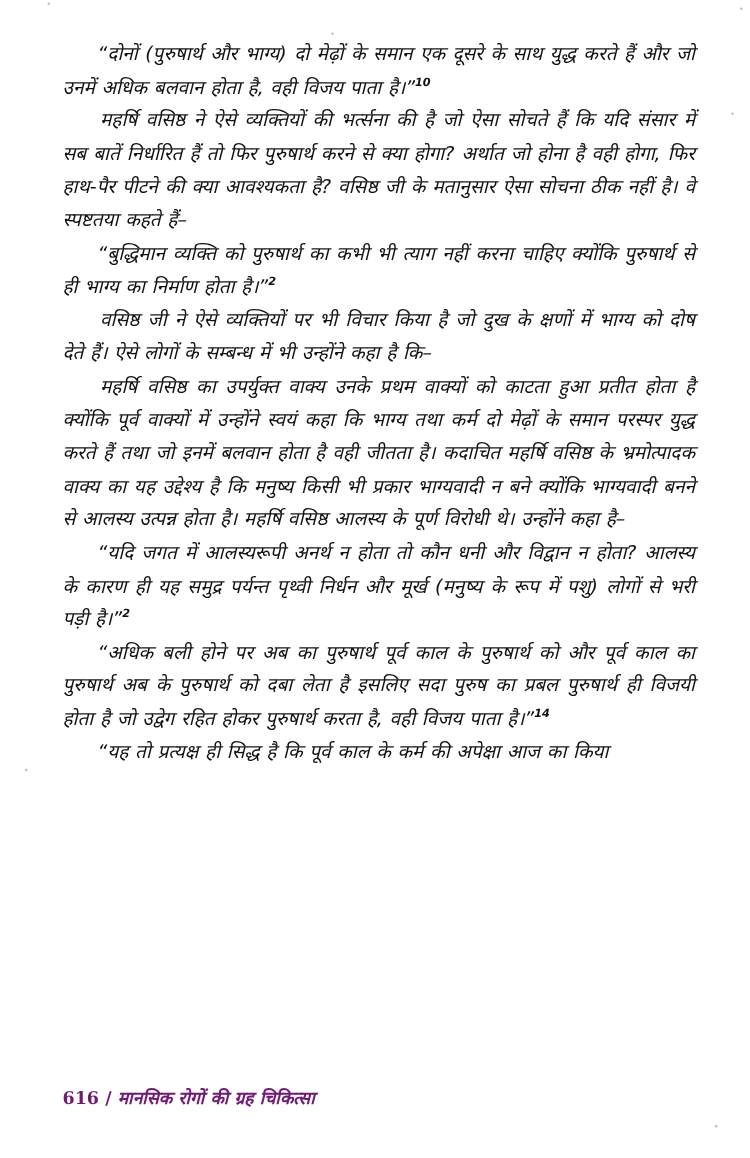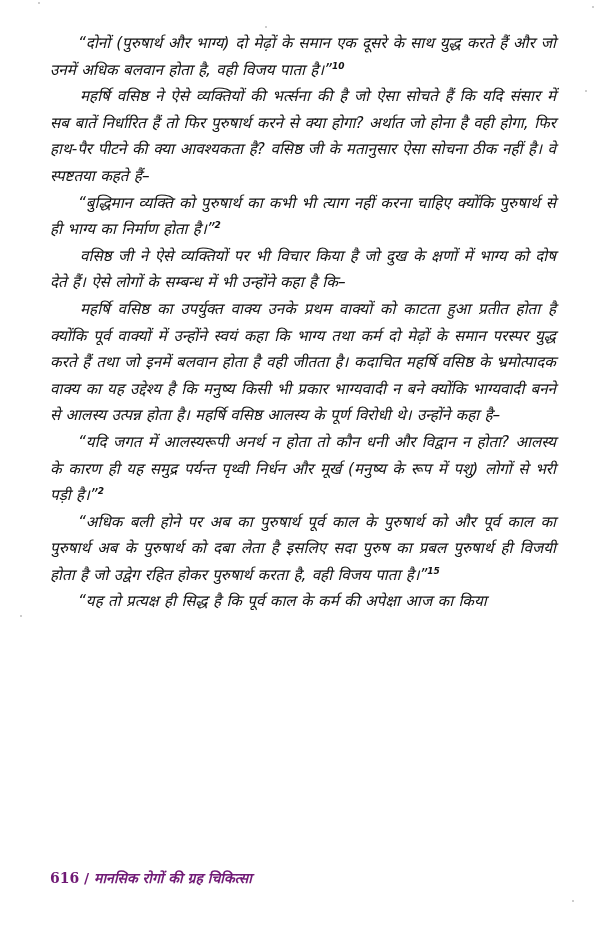--- a/index.html
+++ b/index.html
@@ -76,21 +76,21 @@
 
   <p class="para indent"><span>वसिष्ठ जी ने ऐसे व्यक्तियों पर भी विचार किया है जो दुख के क्षणों में भाग्य को दोष देते हैं। ऐसे लोगों के सम्बन्ध में भी उन्होंने कहा है कि–</span></p>
 
 
   <p class="para indent"><span>महर्षि वसिष्ठ का उपर्युक्त वाक्य उनके प्रथम वाक्यों को काटता हुआ प्रतीत होता है क्योंकि पूर्व वाक्यों में उन्होंने स्वयं कहा कि भाग्य तथा कर्म दो मेढ़ों के समान परस्पर युद्ध करते हैं तथा जो इनमें बलवान होता है वही जीतता है। कदाचित महर्षि वसिष्ठ के भ्रमोत्पादक वाक्य का यह उद्देश्य है कि मनुष्य किसी भी प्रकार भाग्यवादी न बने क्योंकि भाग्यवादी बनने से आलस्य उत्पन्न होता है। महर्षि वसिष्ठ आलस्य के पूर्ण विरोधी थे। उन्होंने कहा है–</span></p>
 
   <p class="para quote"><span>“यदि जगत में आलस्यरूपी अनर्थ न होता तो कौन धनी और विद्वान न होता? आलस्य के कारण ही यह समुद्र पर्यन्त पृथ्वी निर्धन और मूर्ख (मनुष्य के रूप में पशु) लोगों से भरी पड़ी है।”</span><sup>2</sup></p>
 
 
 
-  <p class="para quote"><span>“अधिक बली होने पर अब का पुरुषार्थ पूर्व काल के पुरुषार्थ को और पूर्व काल का पुरुषार्थ अब के पुरुषार्थ को दबा लेता है इसलिए सदा पुरुष का प्रबल पुरुषार्थ ही विजयी होता है जो उद्वेग रहित होकर पुरुषार्थ करता है, वही विजय पाता है।”</span><sup>15</sup></p>
+  <p class="para quote"><span>“अधिक बली होने पर अब का पुरुषार्थ पूर्व काल के पुरुषार्थ को और पूर्व काल का पुरुषार्थ अब के पुरुषार्थ को दबा लेता है इसलिए सदा पुरुष का प्रबल पुरुषार्थ ही विजयी होता है जो उद्वेग रहित होकर पुरुषार्थ करता है, वही विजय पाता है।”</span><sup>14</sup></p>
 
   <p class="para quote"><span>“यह तो प्रत्यक्ष ही सिद्ध है कि पूर्व काल के कर्म की अपेक्षा आज का किया</span></p>
 </div>
 
 <div class="footer">
   <span class="pagenum">616</span>
   <span>/</span>
   <span class="title">मानसिक रोगों की ग्रह चिकित्सा</span>
 </div>
 

